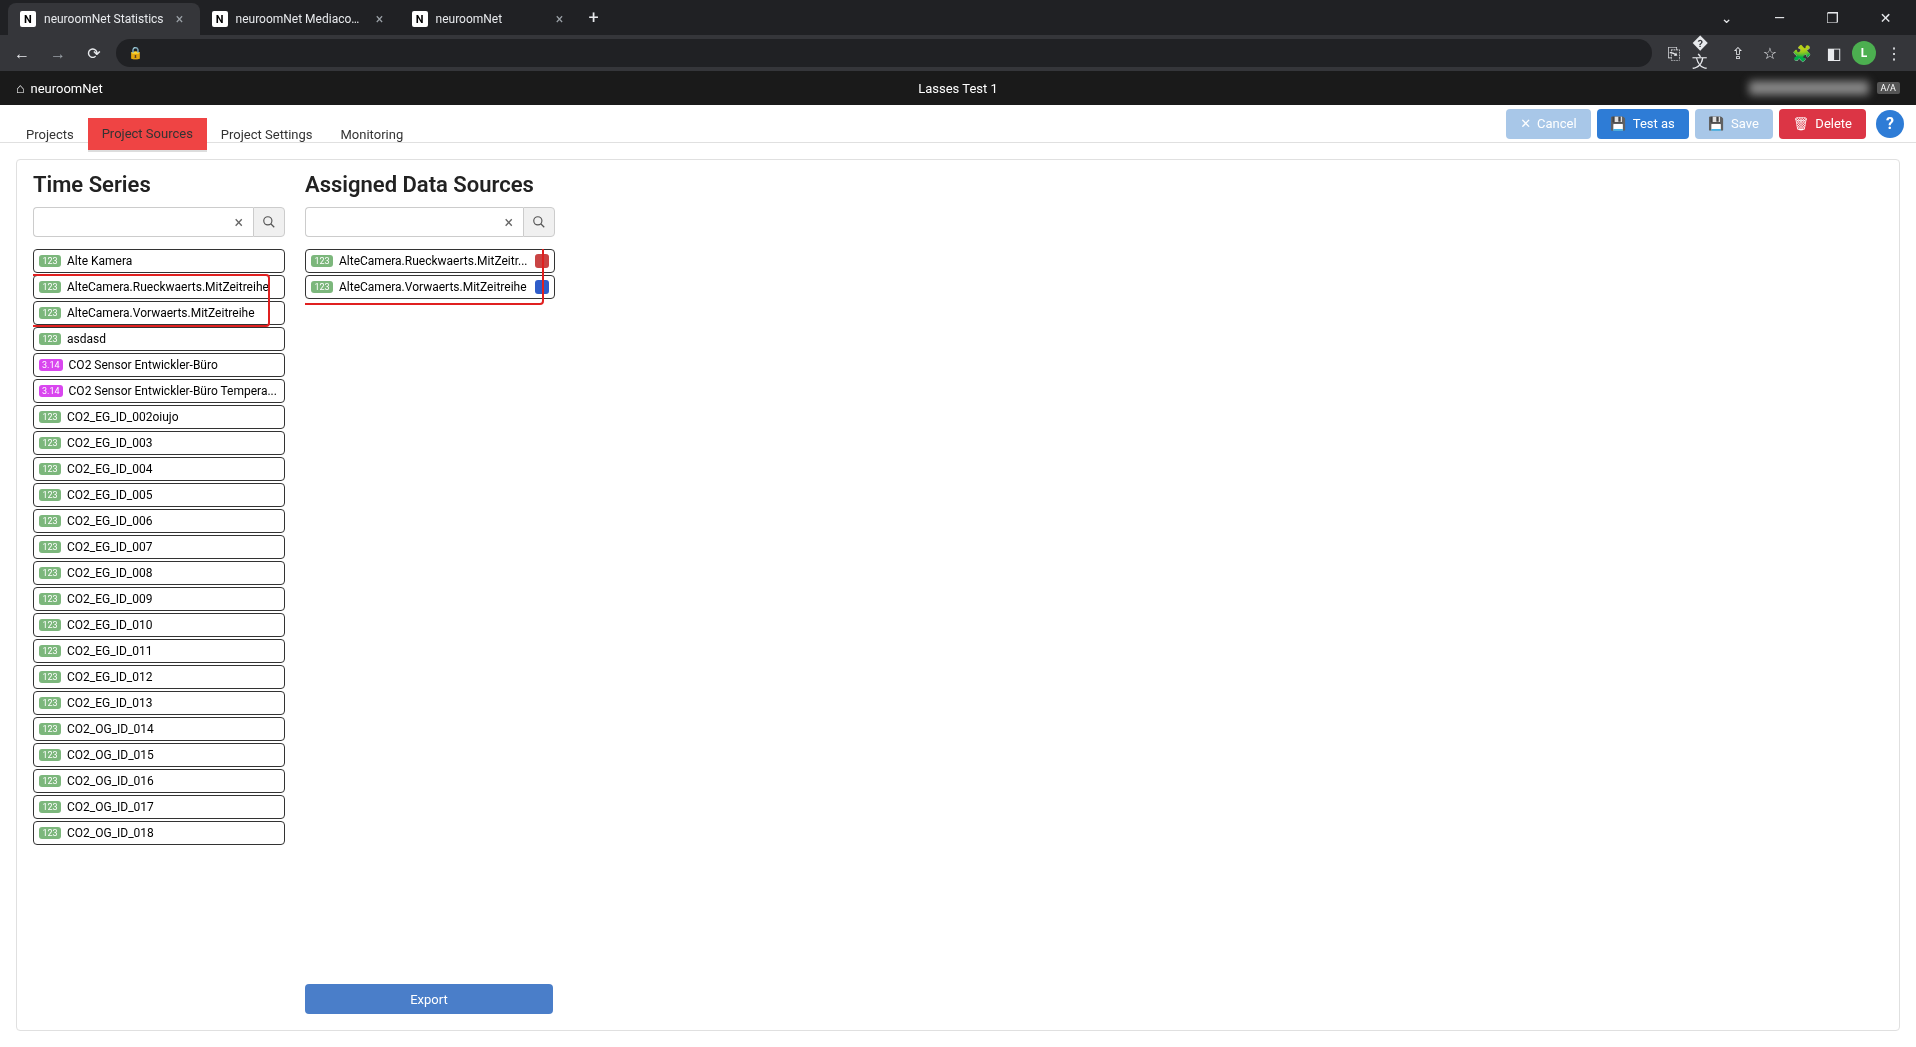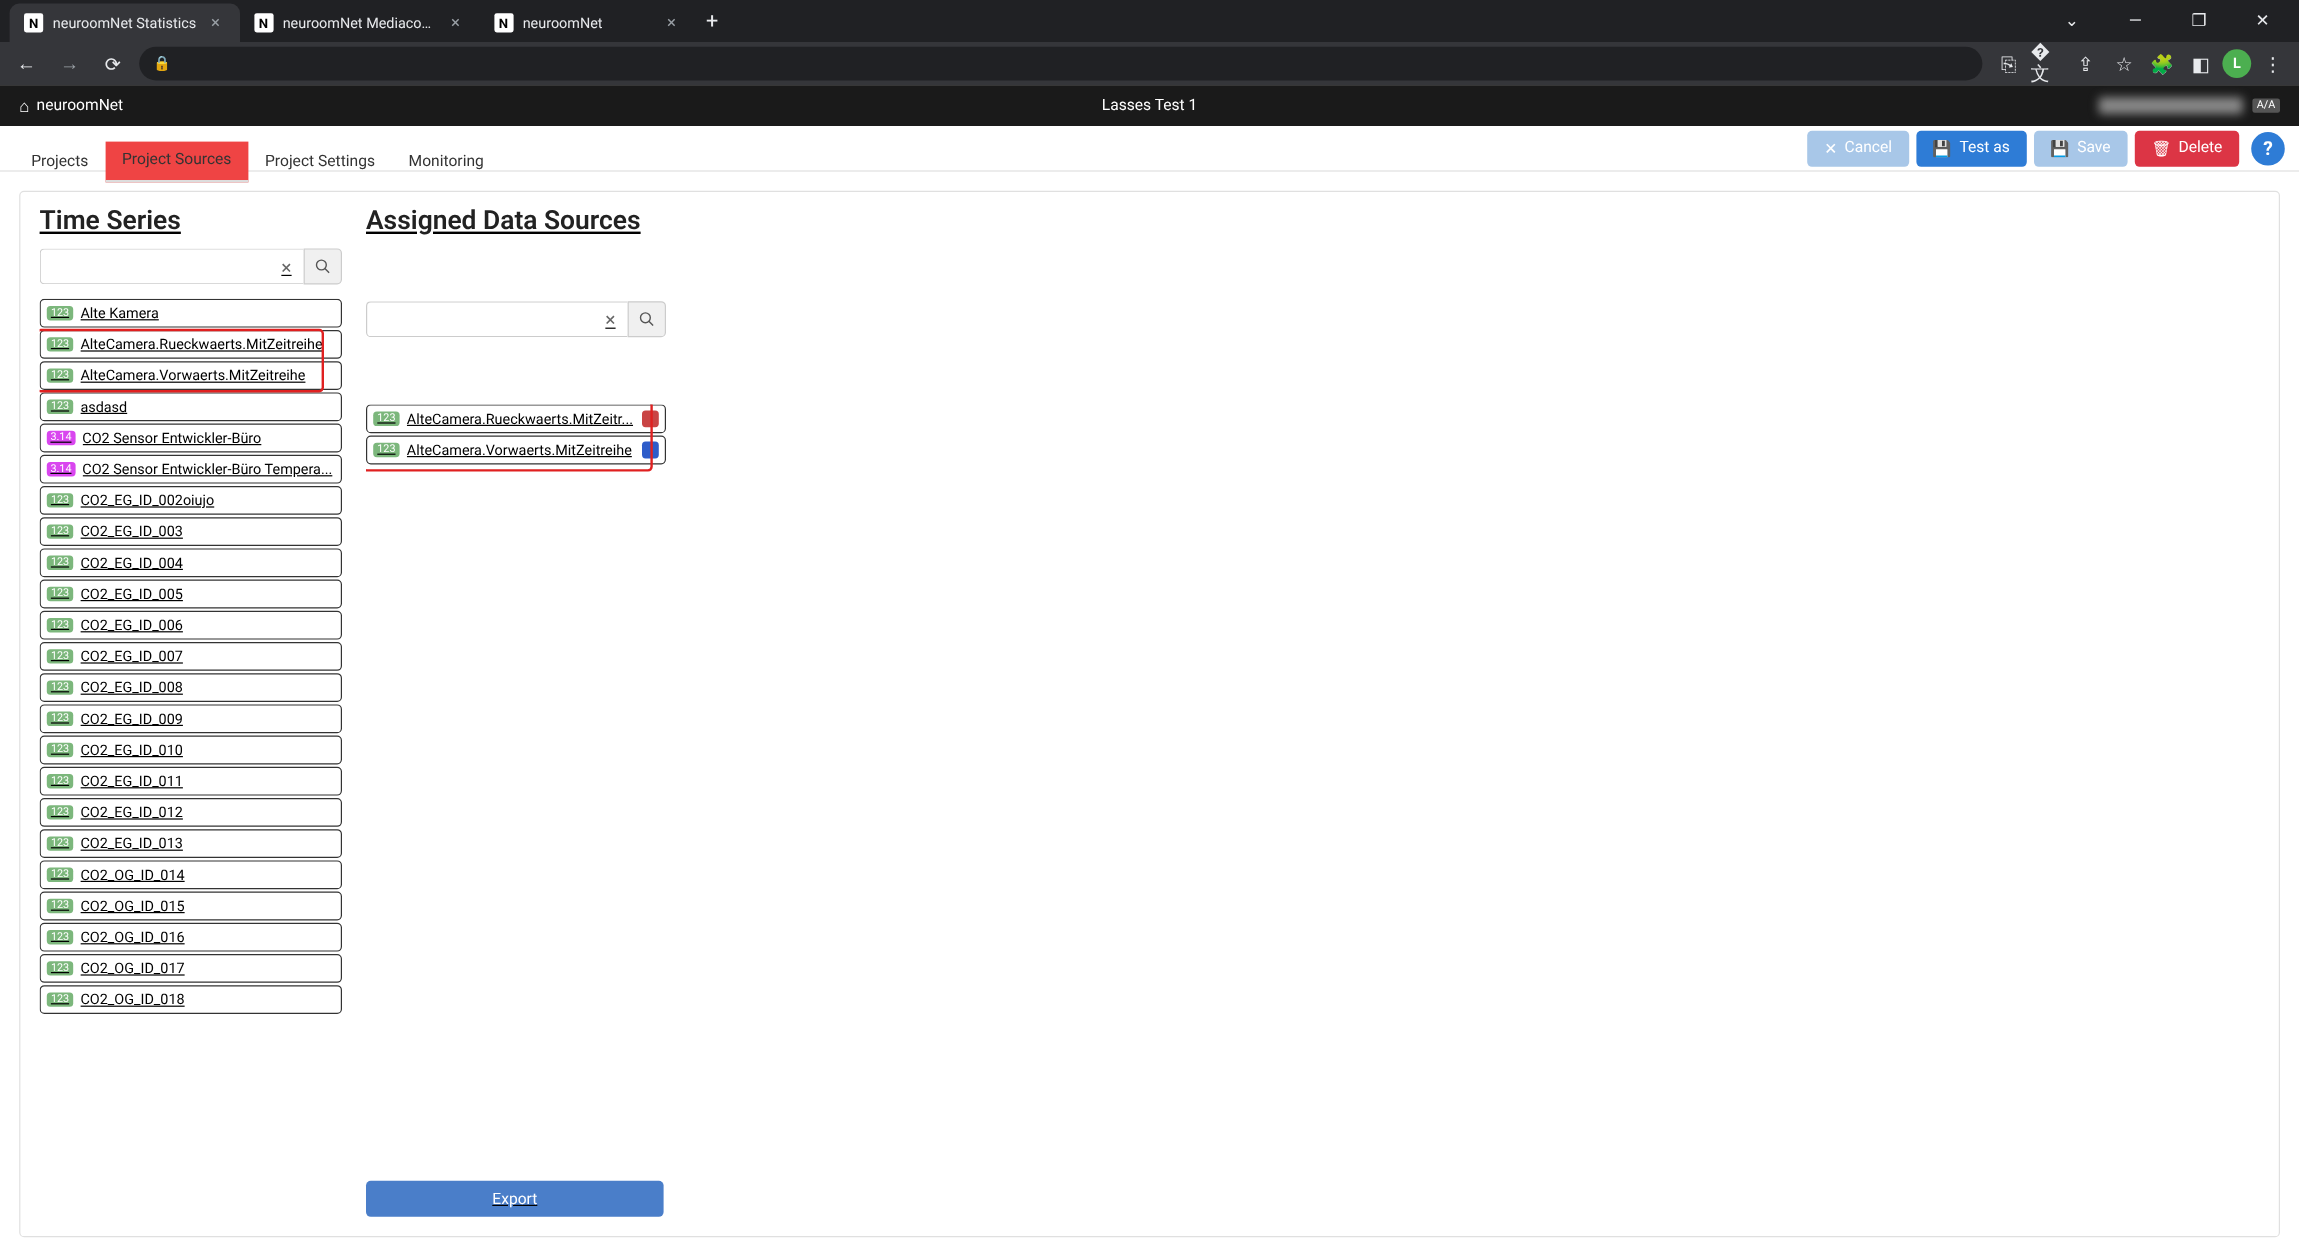--- a/index.html
+++ b/index.html
@@ -45,24 +45,24 @@
 .toolbar-actions { margin-left: auto; display: flex; gap: 6px; align-items: center; }
 .btn { display: flex; align-items: center; gap: 6px; padding: 0 14px; height: 30px; border-radius: 4px; font-size: 13px; color: #fff; cursor: pointer; border: none; }
 .btn-cancel { background: #a8c7e8; }
 .btn-saveas { background: #2e7cd6; }
 .btn-save { background: #a8c7e8; }
 .btn-delete { background: #dc3545; }
 .help-icon { width: 28px; height: 28px; border-radius: 50%; background: #2e7cd6; color: #fff; display: flex; align-items: center; justify-content: center; font-weight: bold; margin-left: 4px; }
 
 
 .main { padding: 16px; display: flex; gap: 20px; height: calc(100% - 143px); }
-.panel-wrapper { border: 1px solid #e0e0e0; border-radius: 4px; padding: 12px 16px 16px; display: flex; gap: 20px; width: 100%; text-decoration: underline; }
+.panel-wrapper { border: 1px solid #e0e0e0; border-radius: 4px; padding: 12px 16px 16px; display: flex; gap: 20px; width: 100%; }
 .column { display: flex; flex-direction: column; }
 .col-ts { width: 252px; }
-.col-ads { width: 250px; gap: 44px; }
+.col-ads { width: 250px; }
 .col-title { font-size: 22px; font-weight: 600; margin-bottom: 10px; color: #222; }
 
 .search-row { display: flex; margin-bottom: 12px; }
 .search-input-wrap { flex: 1; display: flex; align-items: center; border: 1px solid #ccc; border-right: none; height: 30px; padding: 0 6px; border-radius: 4px 0 0 4px; }
 .search-input { flex: 1; border: none; outline: none; font-size: 13px; }
 .clear-btn { color: #666; cursor: pointer; padding: 0 4px; font-size: 16px; }
 .search-btn { width: 32px; height: 30px; background: #f0f0f0; border: 1px solid #ccc; border-radius: 0 4px 4px 0; display: flex; align-items: center; justify-content: center; cursor: pointer; }
 
 .list-container { flex: 1; overflow-y: auto; position: relative; }
 .list-container::-webkit-scrollbar { width: 8px; }

